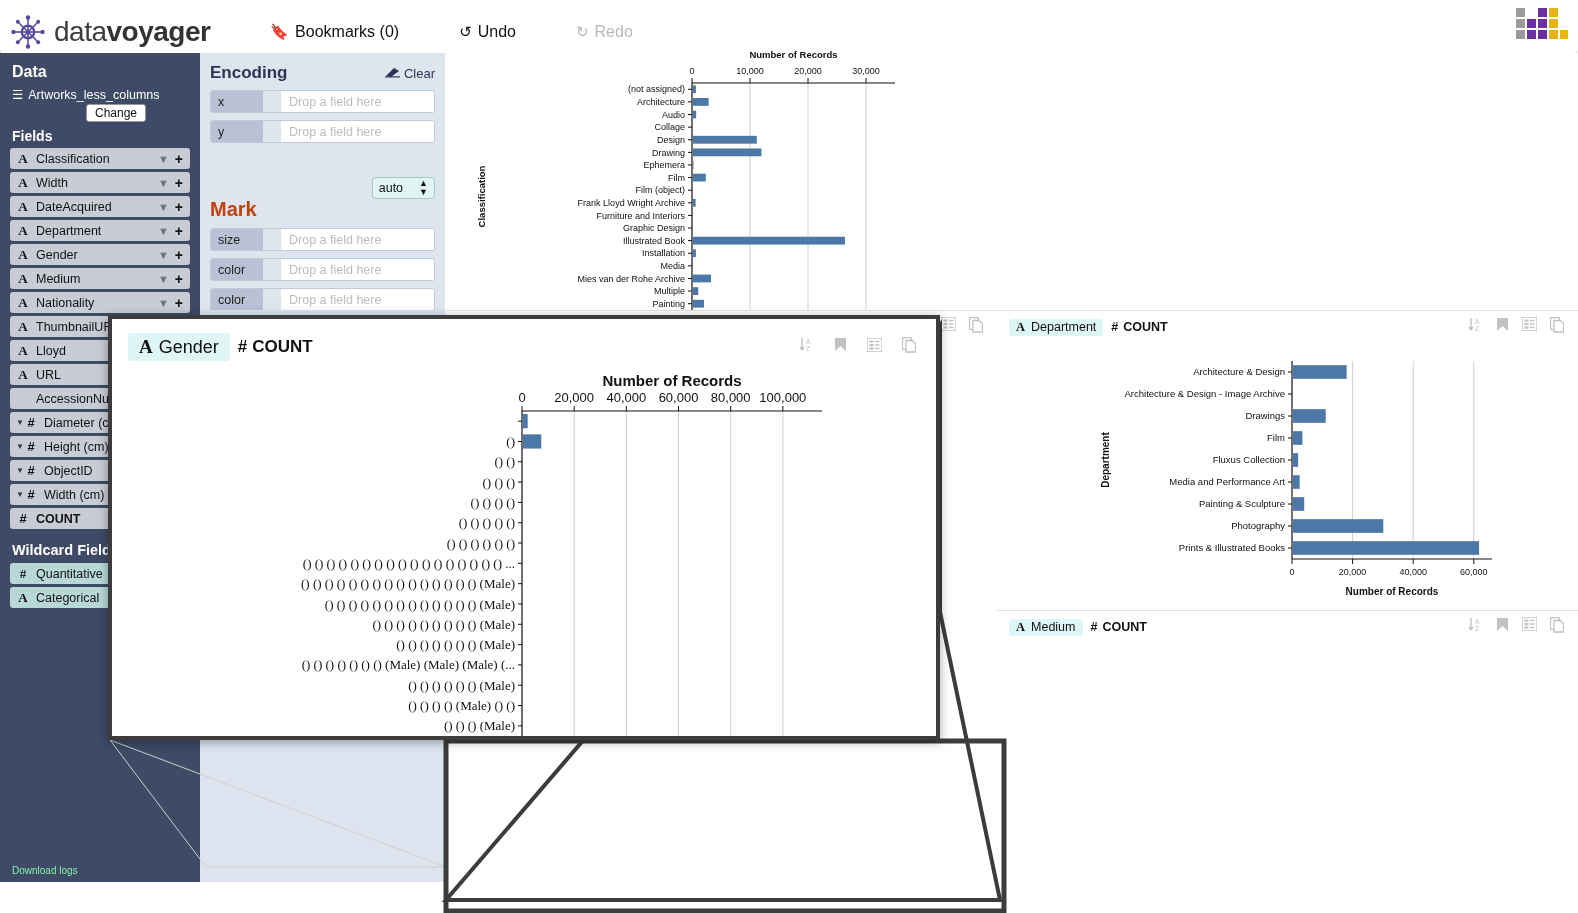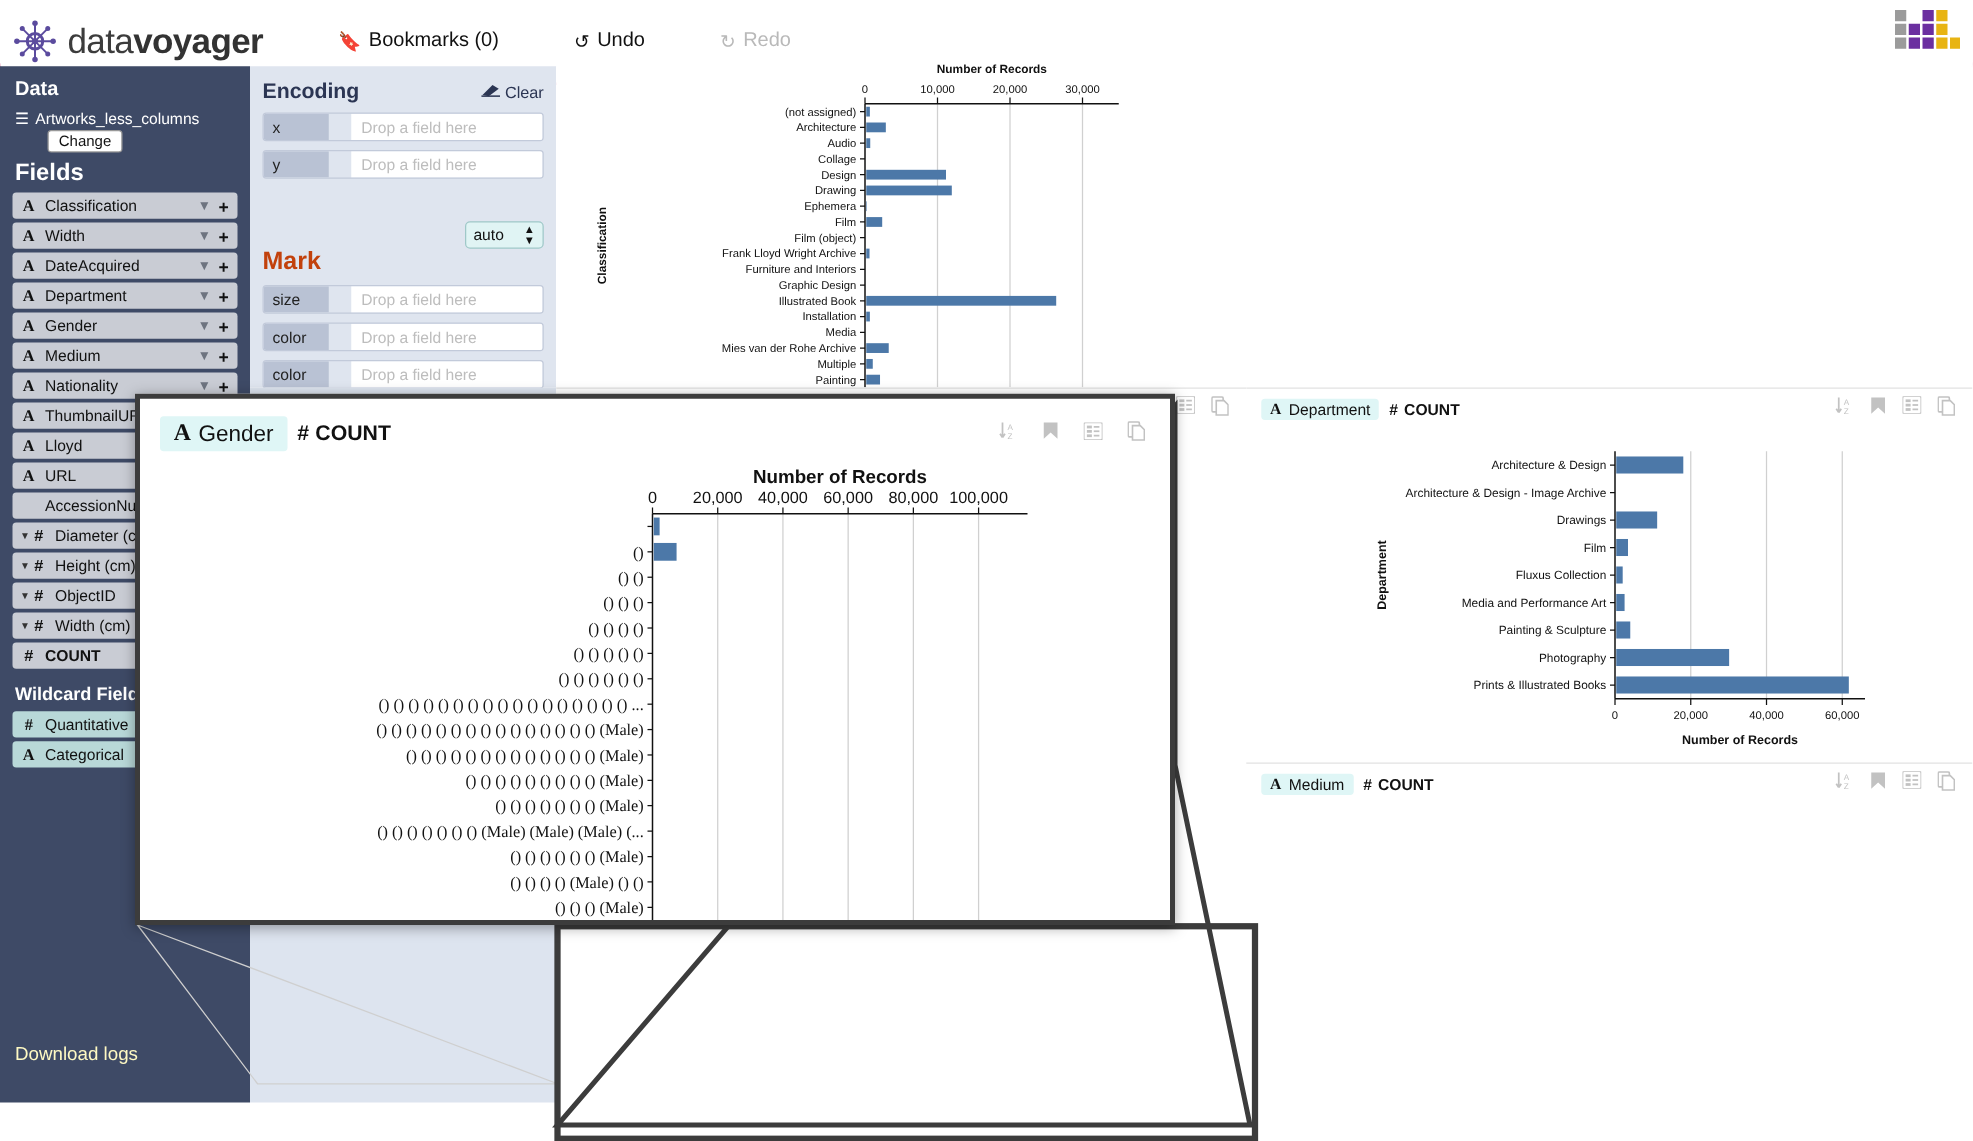--- a/index.html
+++ b/index.html
@@ -8,21 +8,21 @@
     width:1578px; height:913px;
     font-family:"Liberation Sans", sans-serif;
     background:#ffffff;
     overflow:hidden;
     position:relative;
   }
 
   
   #topbar{
     position:absolute; left:0; top:0; width:1578px; height:68px;
-    background:#fff; border-bottom:2px solid #be185d;
+    background:#fff; border-bottom:5px solid #be185d;
     display:flex; align-items:center;border-radius:18px;
   }
   .logo-wrap{ display:flex; align-items:center; margin-left:10px; }
   .logo-mark{ width:36px; height:36px; position:relative; }
   .logo-text{ font-size:28px; color:#3c3c3c; margin-left:8px; letter-spacing:-0.5px;}
   .logo-text .b{ font-weight:bold; color:#333; }
   .nav-item{
     font-size:16px; color:#111; margin-left:60px; display:flex; align-items:center; gap:6px;
     cursor:pointer;
   }
@@ -32,40 +32,40 @@
 
   
   #sidebar{
     position:absolute; left:0; top:53px; width:200px; height:829px;
     background:#3e4a66; color:#fff;
   }
   .side-h{ font-size:16px; font-weight:bold; padding:10px 0 4px 12px; }
   .dataset-row{ display:flex; align-items:center; font-size:12.5px; padding:2px 0 0 12px; gap:5px; }
   .change-btn{
     background:#fff; color:#111; font-size:12px; border:1px solid #999; border-radius:3px;
-    padding:1px 8px; margin:2px 0 4px 38px; display:inline-block; cursor:pointer;
-  }
-  .fields-h{ font-size:19px; font-weight:bold; padding:2px 1px 4px 12px; }
+    padding:1px 8px; margin:2px 0 4px 86px; display:inline-block; cursor:pointer;
+  }
+  .fields-h{ font-size:14px; font-weight:bold; padding:2px 1px 4px 12px; }
   .field{
     margin:0 10px 3px 10px; height:21px; background:#c9ccd4; border-radius:3px;
     display:flex; align-items:center; font-size:12.5px; color:#111; cursor:pointer;
     position:relative;
   }
   .field .ftype{ width:26px; text-align:center; font-family:"Liberation Serif", serif; font-weight:bold; font-size:13px; }
   .field .fname{ flex:1; overflow:hidden; white-space:nowrap; }
   .field .facts{ display:flex; gap:6px; padding-right:7px; align-items:center; }
   .field .filt{ color:#6e7480; font-size:11px; }
   .field .plus{ font-size:14px; font-weight:bold; color:#111; }
   .field .caret{ position:absolute; left:6px; font-size:8px; color:#333; }
   .field.num .ftype{ font-family:"Liberation Sans", sans-serif; }
   .field.count{ justify-content:flex-start; }
   .field.count .fname{ font-weight:bold; }
   .field.wild{ background:#b8d8d8; }
   .wild-h{ font-size:14.5px; font-weight:bold; padding:10px 0 5px 12px; }
-  #dllogs{ position:absolute; left:12px; bottom:30px; font-size:15px; color:#fef9c3; cursor:pointer; }
+  #dllogs{ position:absolute; left:12px; bottom:6px; font-size:10px; color:#86efac; cursor:pointer; }
 
   
   #encoding{
     position:absolute; left:200px; top:53px; width:245px; height:257px;
     background:#dfe5ef; padding:10px 10px 0 10px;
   }
   .enc-head{ display:flex; align-items:baseline; justify-content:space-between; }
   .enc-title{ font-size:17px; font-weight:bold; color:#2b3553; }
   .enc-clear{ font-size:13px; color:#2b3553; cursor:pointer; display:flex; gap:4px; align-items:center;}
   .shelf{

